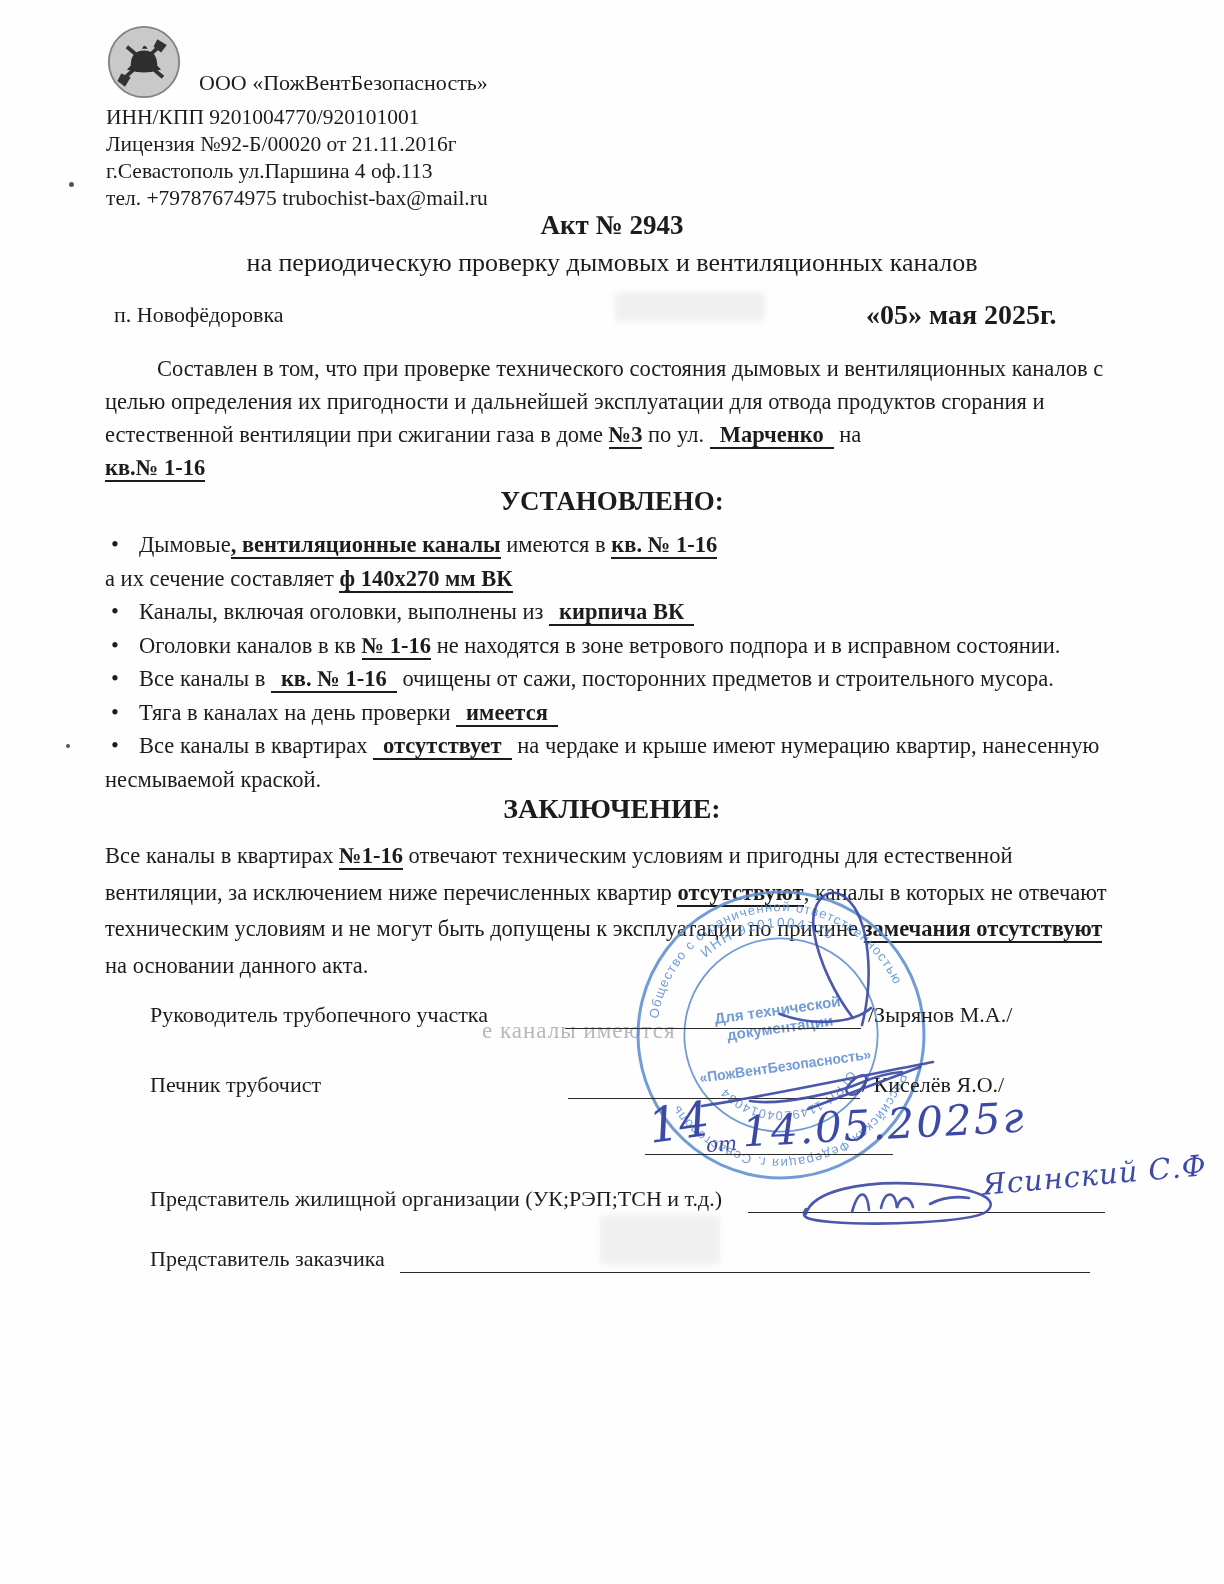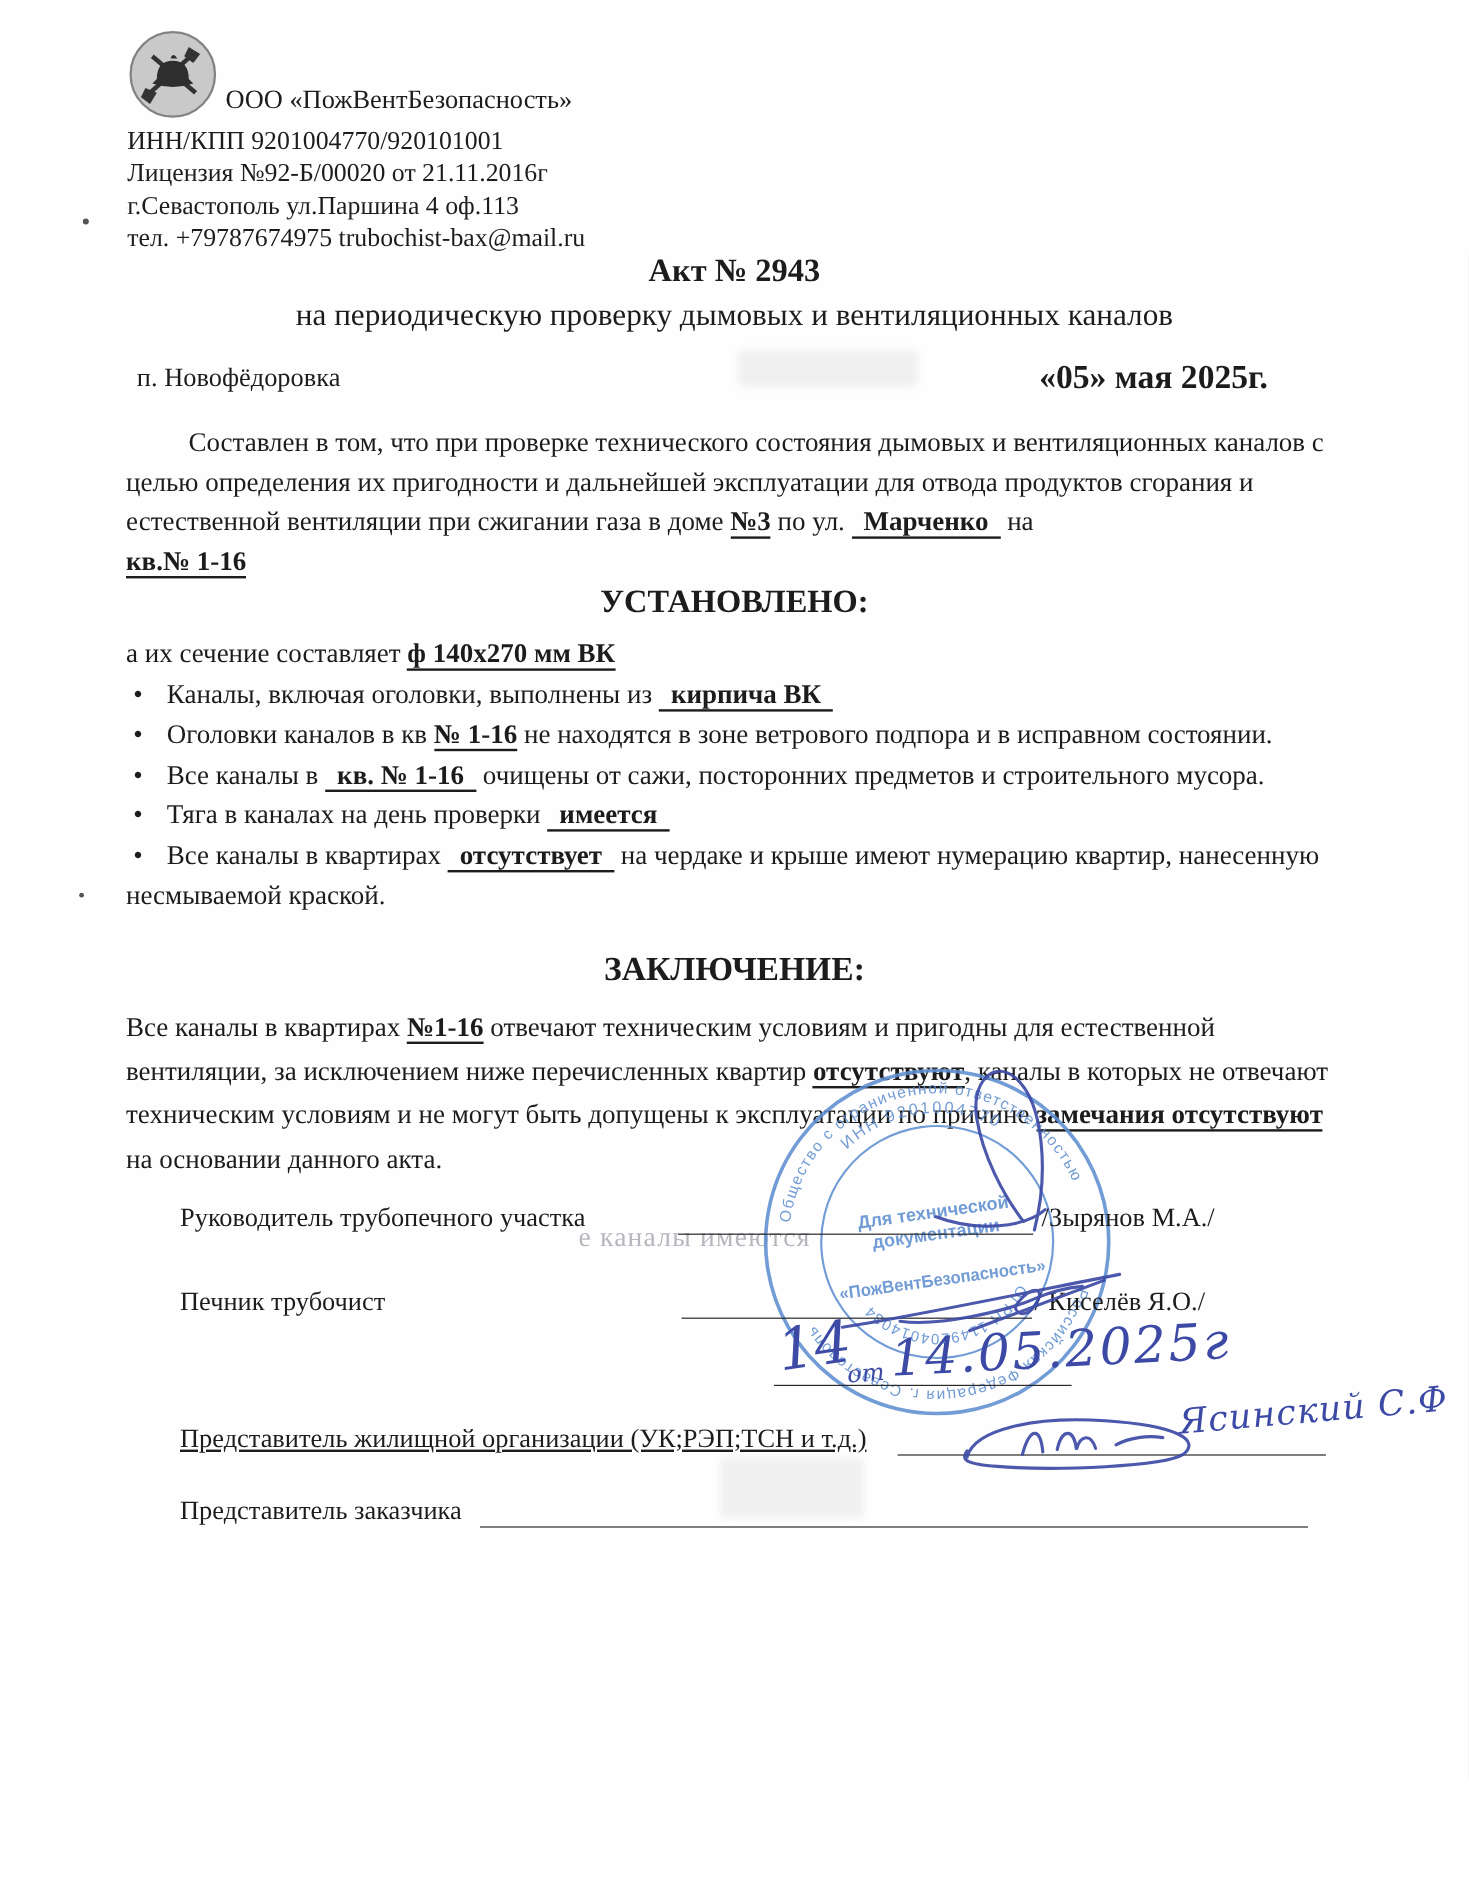--- a/index.html
+++ b/index.html
@@ -3,21 +3,21 @@
 <meta charset="utf-8">
 <style>
   html,body{margin:0;padding:0;background:#e9e9e9;}
   .page{
     position:relative;width:1224px;height:1584px;background:#fffefe;
     font-family:"Liberation Serif","DejaVu Serif",serif;color:#1c1c1c;
     overflow:hidden;margin:0 auto;
   }
   
   .letterhead{position:absolute;left:106px;top:24px;font-size:21.5px;line-height:26px;}
-  .lh-row{display:flex;align-items:flex-end;gap:6px;margin-bottom:4px;}
+  .lh-row{display:flex;align-items:flex-end;gap:17px;margin-bottom:4px;}
   .logo{width:76px;height:76px;flex:0 0 auto;}
   .company{font-size:22px;padding-bottom:4px;}
   .lh-line{margin-top:1px;}
   
   .title1{position:absolute;top:210px;left:0;width:100%;text-align:center;font-weight:bold;font-size:27px;}
   .title2{position:absolute;top:248px;left:0;width:100%;text-align:center;font-weight:normal;font-size:26px;}
   .meta-place{position:absolute;left:114px;top:302px;font-size:22px;}
   .meta-date{position:absolute;left:866px;top:299px;font-size:28px;font-weight:bold;}
   
   .intro{position:absolute;left:105px;top:352px;width:1016px;font-size:22.5px;line-height:33px;text-indent:52px;}
@@ -78,20 +78,21 @@
 
   <div class="title1">Акт № 2943</div>
   <div class="title2">на периодическую проверку дымовых и вентиляционных каналов</div>
   <div class="meta-place">п. Новофёдоровка</div>
   <div class="meta-date">«05» мая 2025г.</div>
 
   <div class="intro"><span>Составлен в том, что при проверке технического состояния дымовых и вентиляционных каналов с целью определения их пригодности и дальнейшей эксплуатации для отвода продуктов сгорания и естественной вентиляции при сжигании газа в доме </span><span class="bu">№3</span><span> по ул. </span><span class="bu pad">Марченко</span><span> на</span><br><span class="bu">кв.№ 1-16</span></div>
 
   <div class="h-ust">УСТАНОВЛЕНО:</div>
   <div class="bullets">
+    <div class="bullet"><span class="mark">•</span><span>Дымовые</span><span class="bu">, вентиляционные каналы</span><span> имеются в </span><span class="bu">кв. № 1-16</span></div>
     <div class="bullet cont"><span>а их сечение составляет </span><span class="bu">ф 140х270 мм ВК</span></div>
     <div class="bullet"><span class="mark">•</span><span>Каналы, включая оголовки, выполнены из </span><span class="bu pad">кирпича ВК</span></div>
     <div class="bullet"><span class="mark">•</span><span>Оголовки каналов в кв </span><span class="bu">№ 1-16</span><span> не находятся в зоне ветрового подпора и в исправном состоянии.</span></div>
     <div class="bullet"><span class="mark">•</span><span>Все каналы в </span><span class="bu pad">кв. № 1-16</span><span> очищены от сажи, посторонних предметов и строительного мусора.</span></div>
     <div class="bullet"><span class="mark">•</span><span>Тяга в каналах на день проверки </span><span class="bu pad">имеется</span></div>
     <div class="bullet"><span class="mark">•</span><span>Все каналы в квартирах </span><span class="bu pad">отсутствует</span><span> на чердаке и крыше имеют нумерацию квартир, нанесенную несмываемой краской.</span></div>
   </div>
 
   <div class="h-zak">ЗАКЛЮЧЕНИЕ:</div>
   <div class="conclusion"><span>Все каналы в квартирах </span><span class="bu">№1-16</span><span> отвечают техническим условиям и пригодны для естественной вентиляции, за исключением ниже перечисленных квартир </span><span class="bu">отсутствуют</span><span>, каналы в которых не отвечают техническим условиям и не могут быть допущены к эксплуатации по причине </span><span class="bu">замечания отсутствуют</span><span> на основании данного акта.</span></div>
@@ -123,21 +124,21 @@
   <div class="sig-label" style="left:150px;top:1002px;">Руководитель трубопечного участка</div>
   <div class="u-line" style="left:565px;top:1028px;width:296px;"></div>
   <div class="sig-name" style="left:868px;top:1002px;">/Зырянов М.А./</div>
 
   <div class="sig-label" style="left:150px;top:1072px;">Печник трубочист</div>
   <div class="u-line" style="left:568px;top:1098px;width:292px;"></div>
   <div class="sig-name" style="left:862px;top:1072px;">/ Киселёв Я.О./</div>
 
   <div class="u-line" style="left:645px;top:1154px;width:248px;"></div>
 
-  <div class="sig-label" style="left:150px;top:1186px;text-decoration:underline;">Представитель жилищной организации (УК;РЭП;ТСН и т.д.)</div>
+  <div class="sig-label" style="left:150px;top:1186px;">Представитель жилищной организации (УК;РЭП;ТСН и т.д.)</div>
   <div class="u-line" style="left:748px;top:1212px;width:357px;"></div>
 
   <div class="sig-label" style="left:150px;top:1246px;">Представитель заказчика</div>
   <div class="u-line" style="left:400px;top:1272px;width:690px;"></div>
 
   <div class="hand hw-num" style="left:648px;top:1094px;">14</div>
   <div class="hand hw-ot" style="left:706px;top:1132px;">от</div>
   <div class="hand hw-date" style="left:742px;top:1100px;">14.05.2025г</div>
   <div class="hand hw-name" style="left:982px;top:1158px;">Ясинский С.Ф</div>
 

